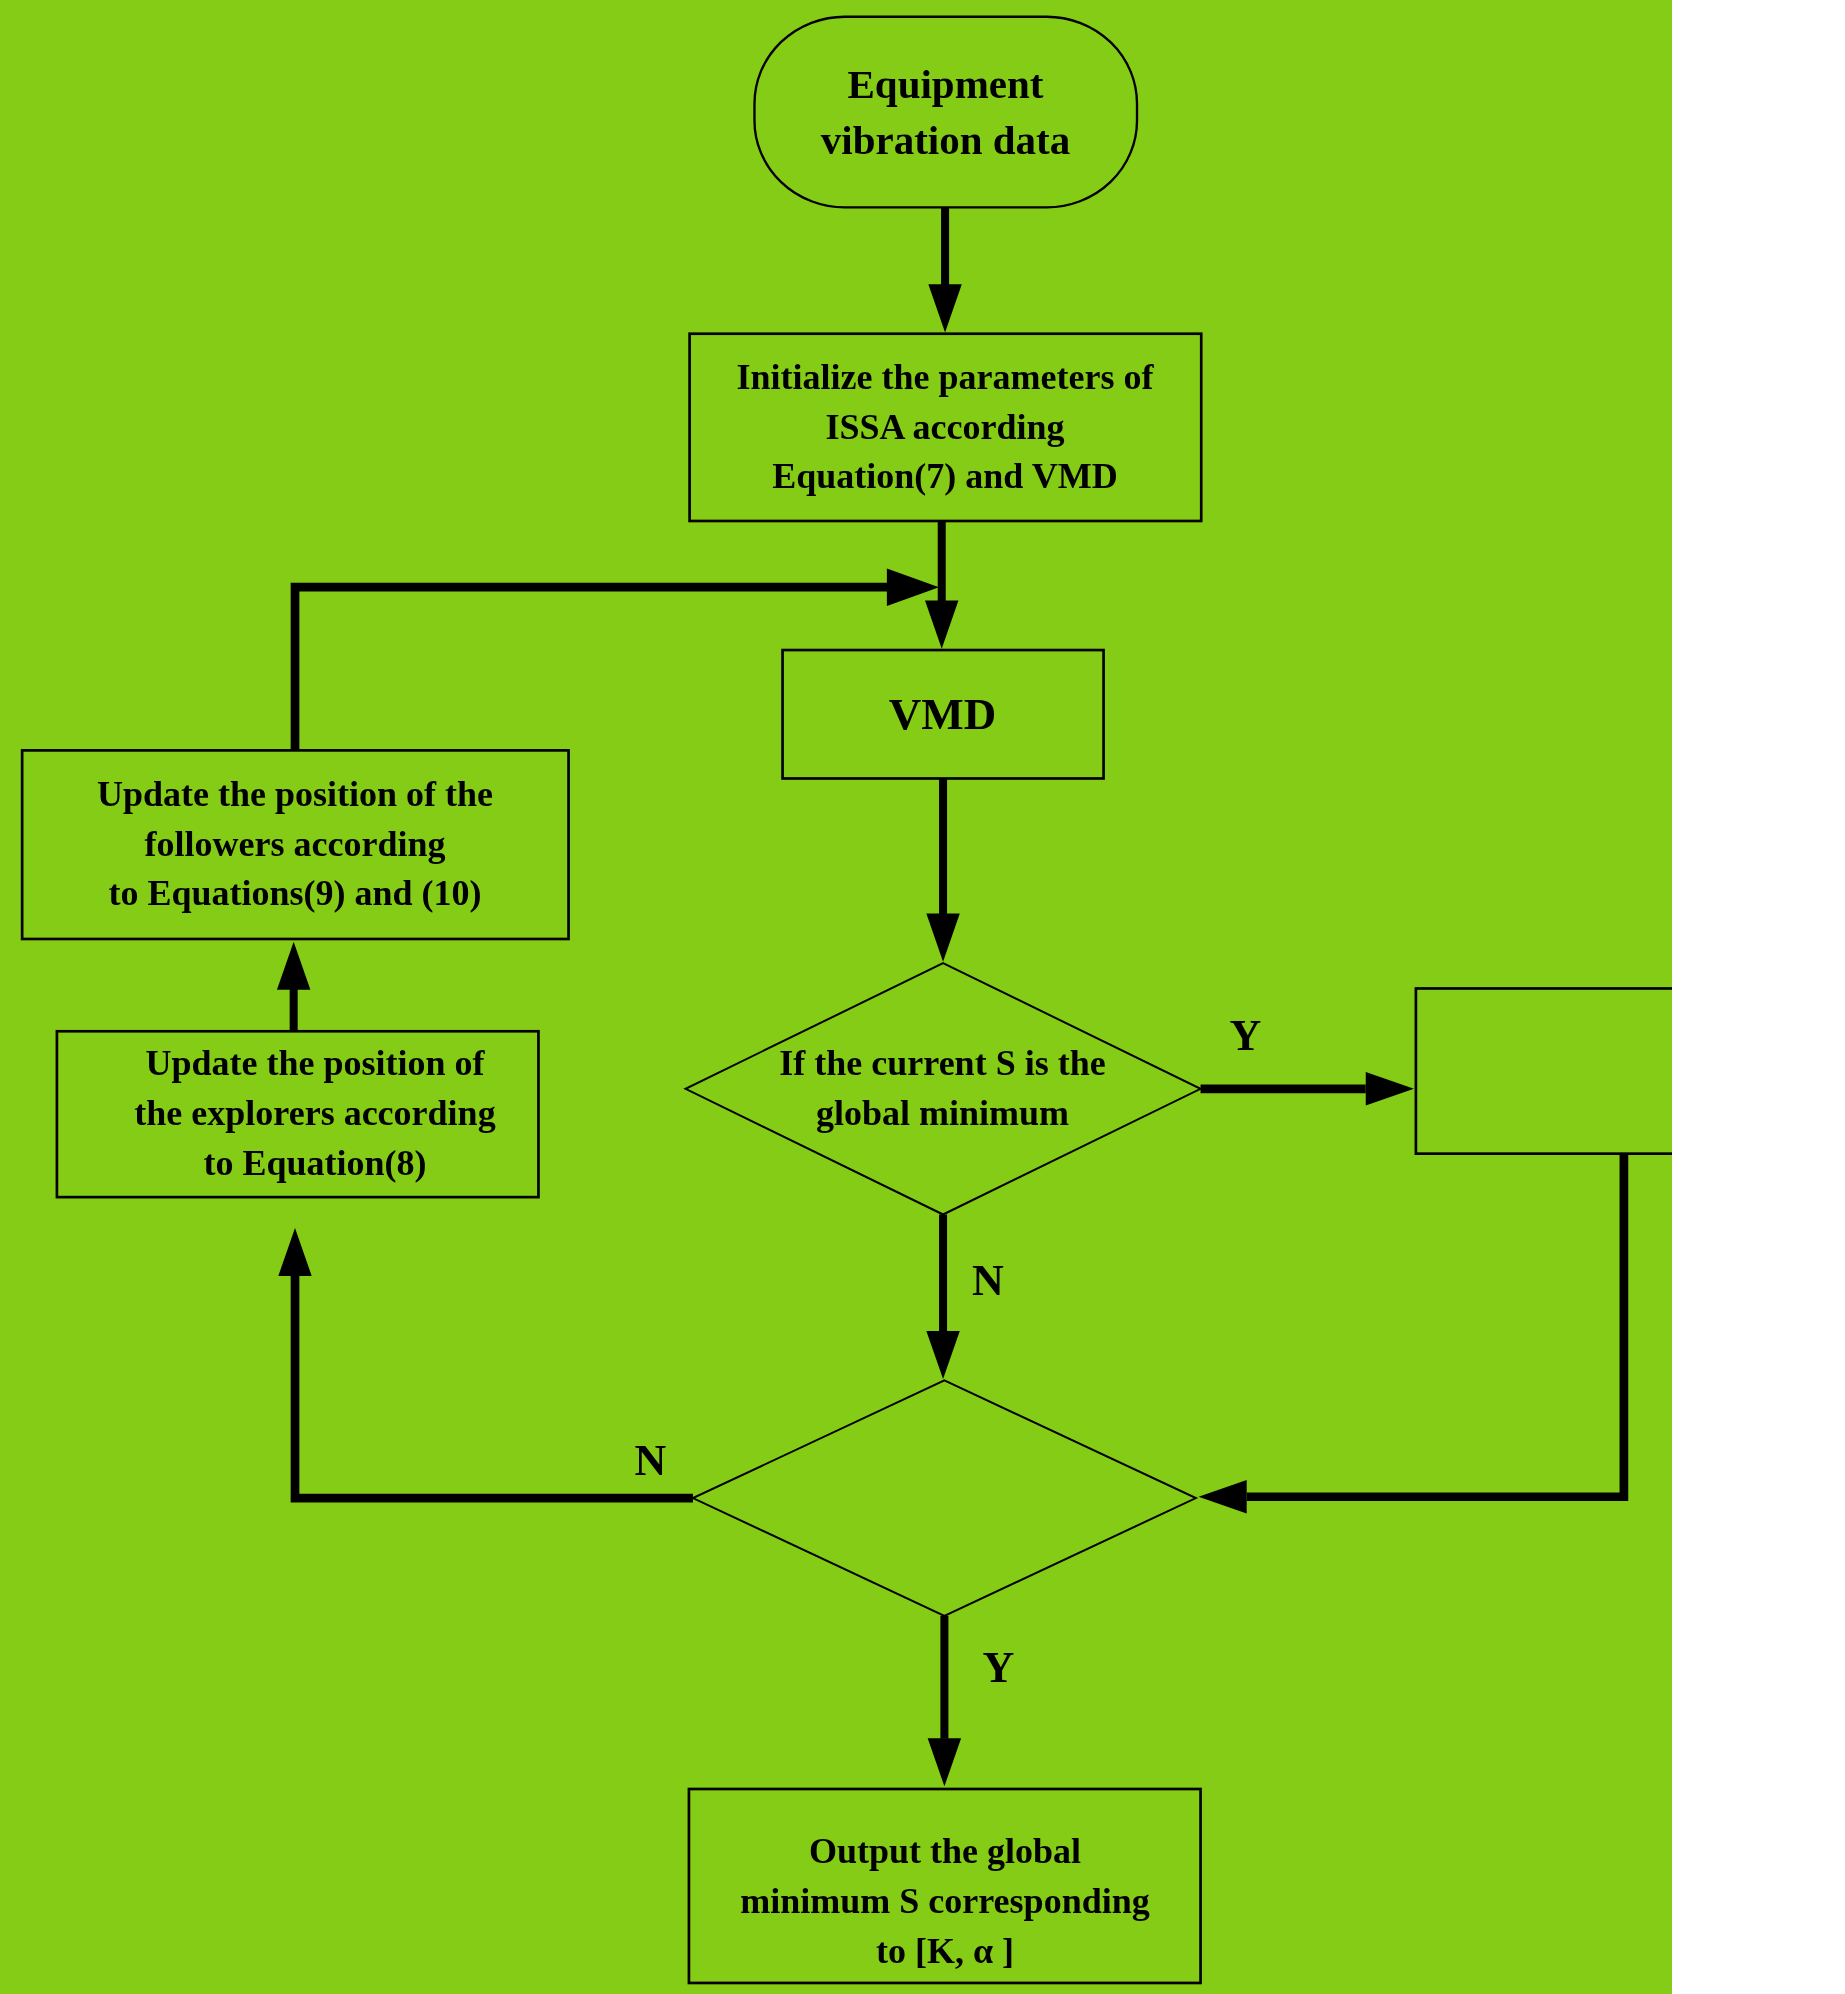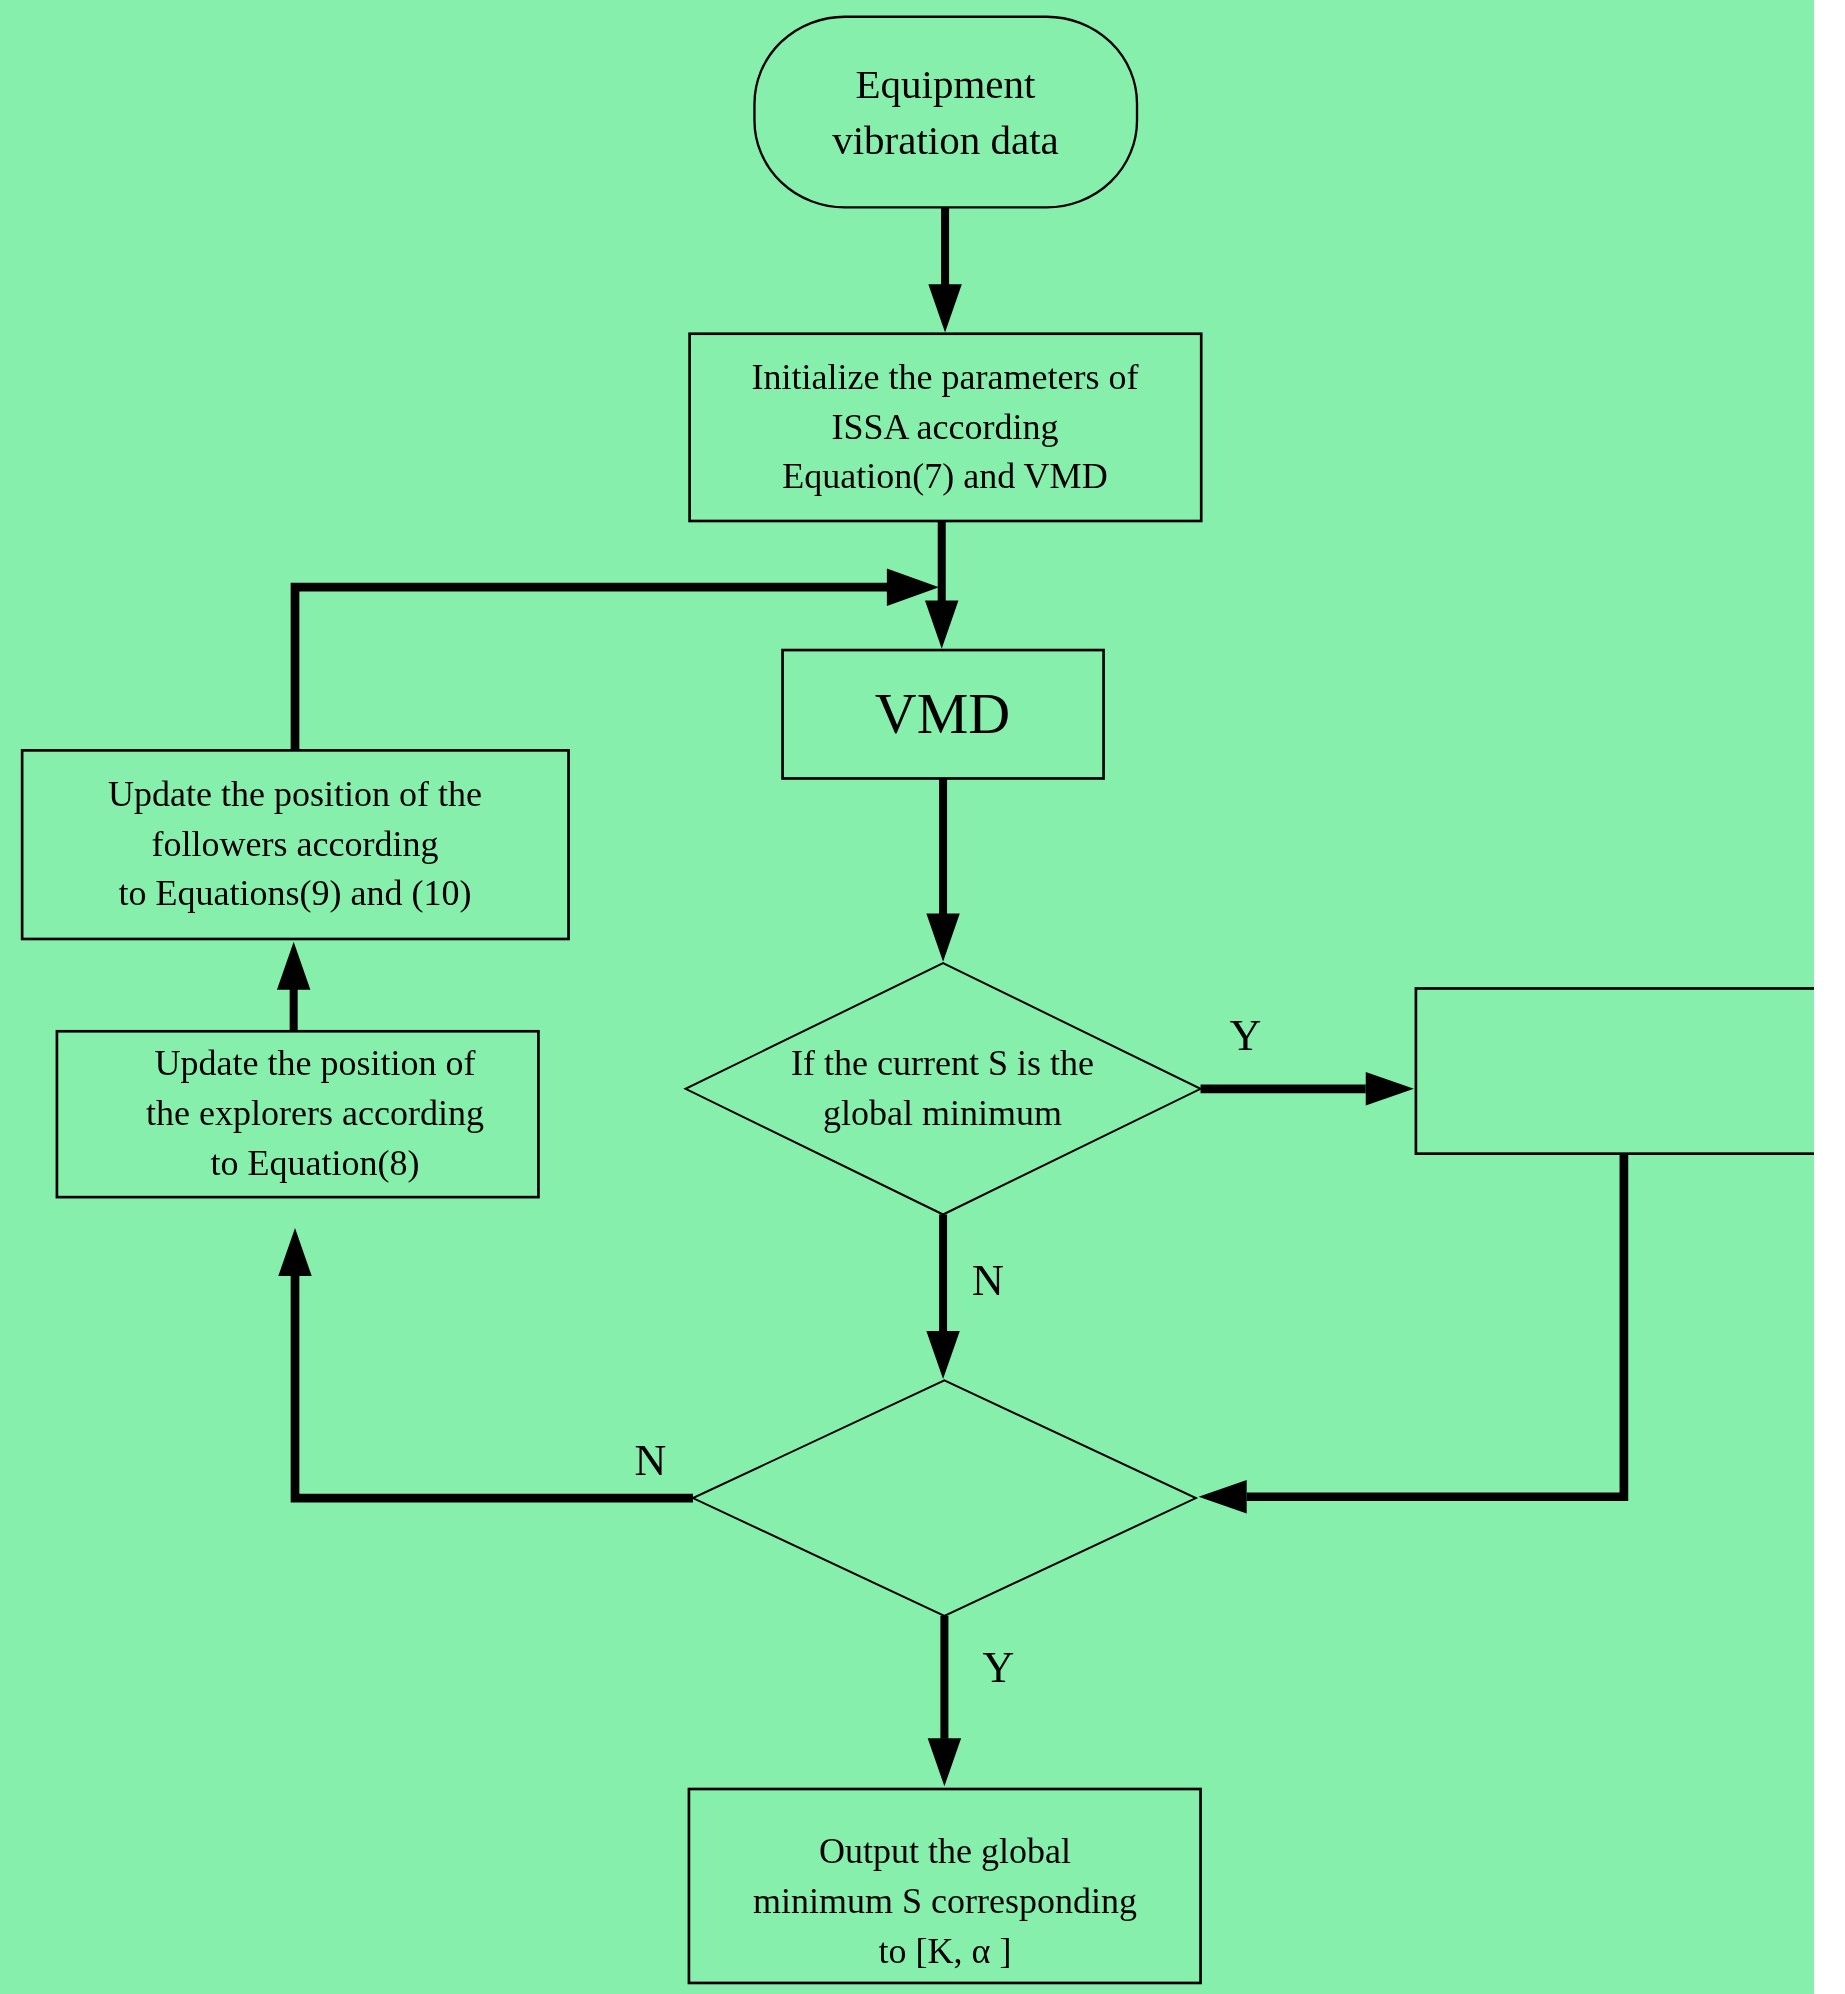--- a/index.html
+++ b/index.html
@@ -1,22 +1,23 @@
 <!DOCTYPE html>
 <html style="font-size:10.7px"><head>
 <meta charset="utf-8">
 <style>
   html,body{margin:0;padding:0;background:#ffffff;}
   #stage{
     position:relative;
-    width:1814px;height:1995px;
-    background:#86efac;
+    width:1672px;height:1995px;
+    background:#84cc16;
     font-family:"Liberation Serif","DejaVu Serif",serif;
     color:#000000;
     overflow:hidden;
+    font-weight:bold;
   }
   #canvas{position:absolute;left:0;top:0;width:1846px;height:1995px;}
   .node-label{
     position:absolute;
     display:flex;align-items:center;justify-content:center;
     text-align:center;
     white-space:pre-line;
     font-size:36px;
     line-height:1.38;
     color:#000000;
@@ -84,21 +85,21 @@
     <polygon points="1412,2671 1387,2599 1437,2599" fill="#000"></polygon>
   </svg>
 
   <div class="node-label" style="left:754px;top:16.7px;width:383px;height:191px;font-size:41px;">Equipment
 vibration data</div>
 
   <div class="node-label" style="left:689px;top:334px;width:512px;height:187px;">Initialize the parameters of
 ISSA according
 Equation(7) and VMD</div>
 
-  <div class="node-label" style="left:782px;top:650px;width:321px;height:128px;font-size:58px;">VMD</div>
+  <div class="node-label" style="left:782px;top:650px;width:321px;height:128px;font-size:45px;">VMD</div>
 
   <div class="node-label" style="left:685px;top:963px;width:515px;height:251px;">If the current S is the
 global minimum</div>
 
 
 
   <div class="node-label" style="left:22px;top:750px;width:546px;height:189px;">Update the position of the
 followers according
 to Equations(9) and (10)</div>
 

